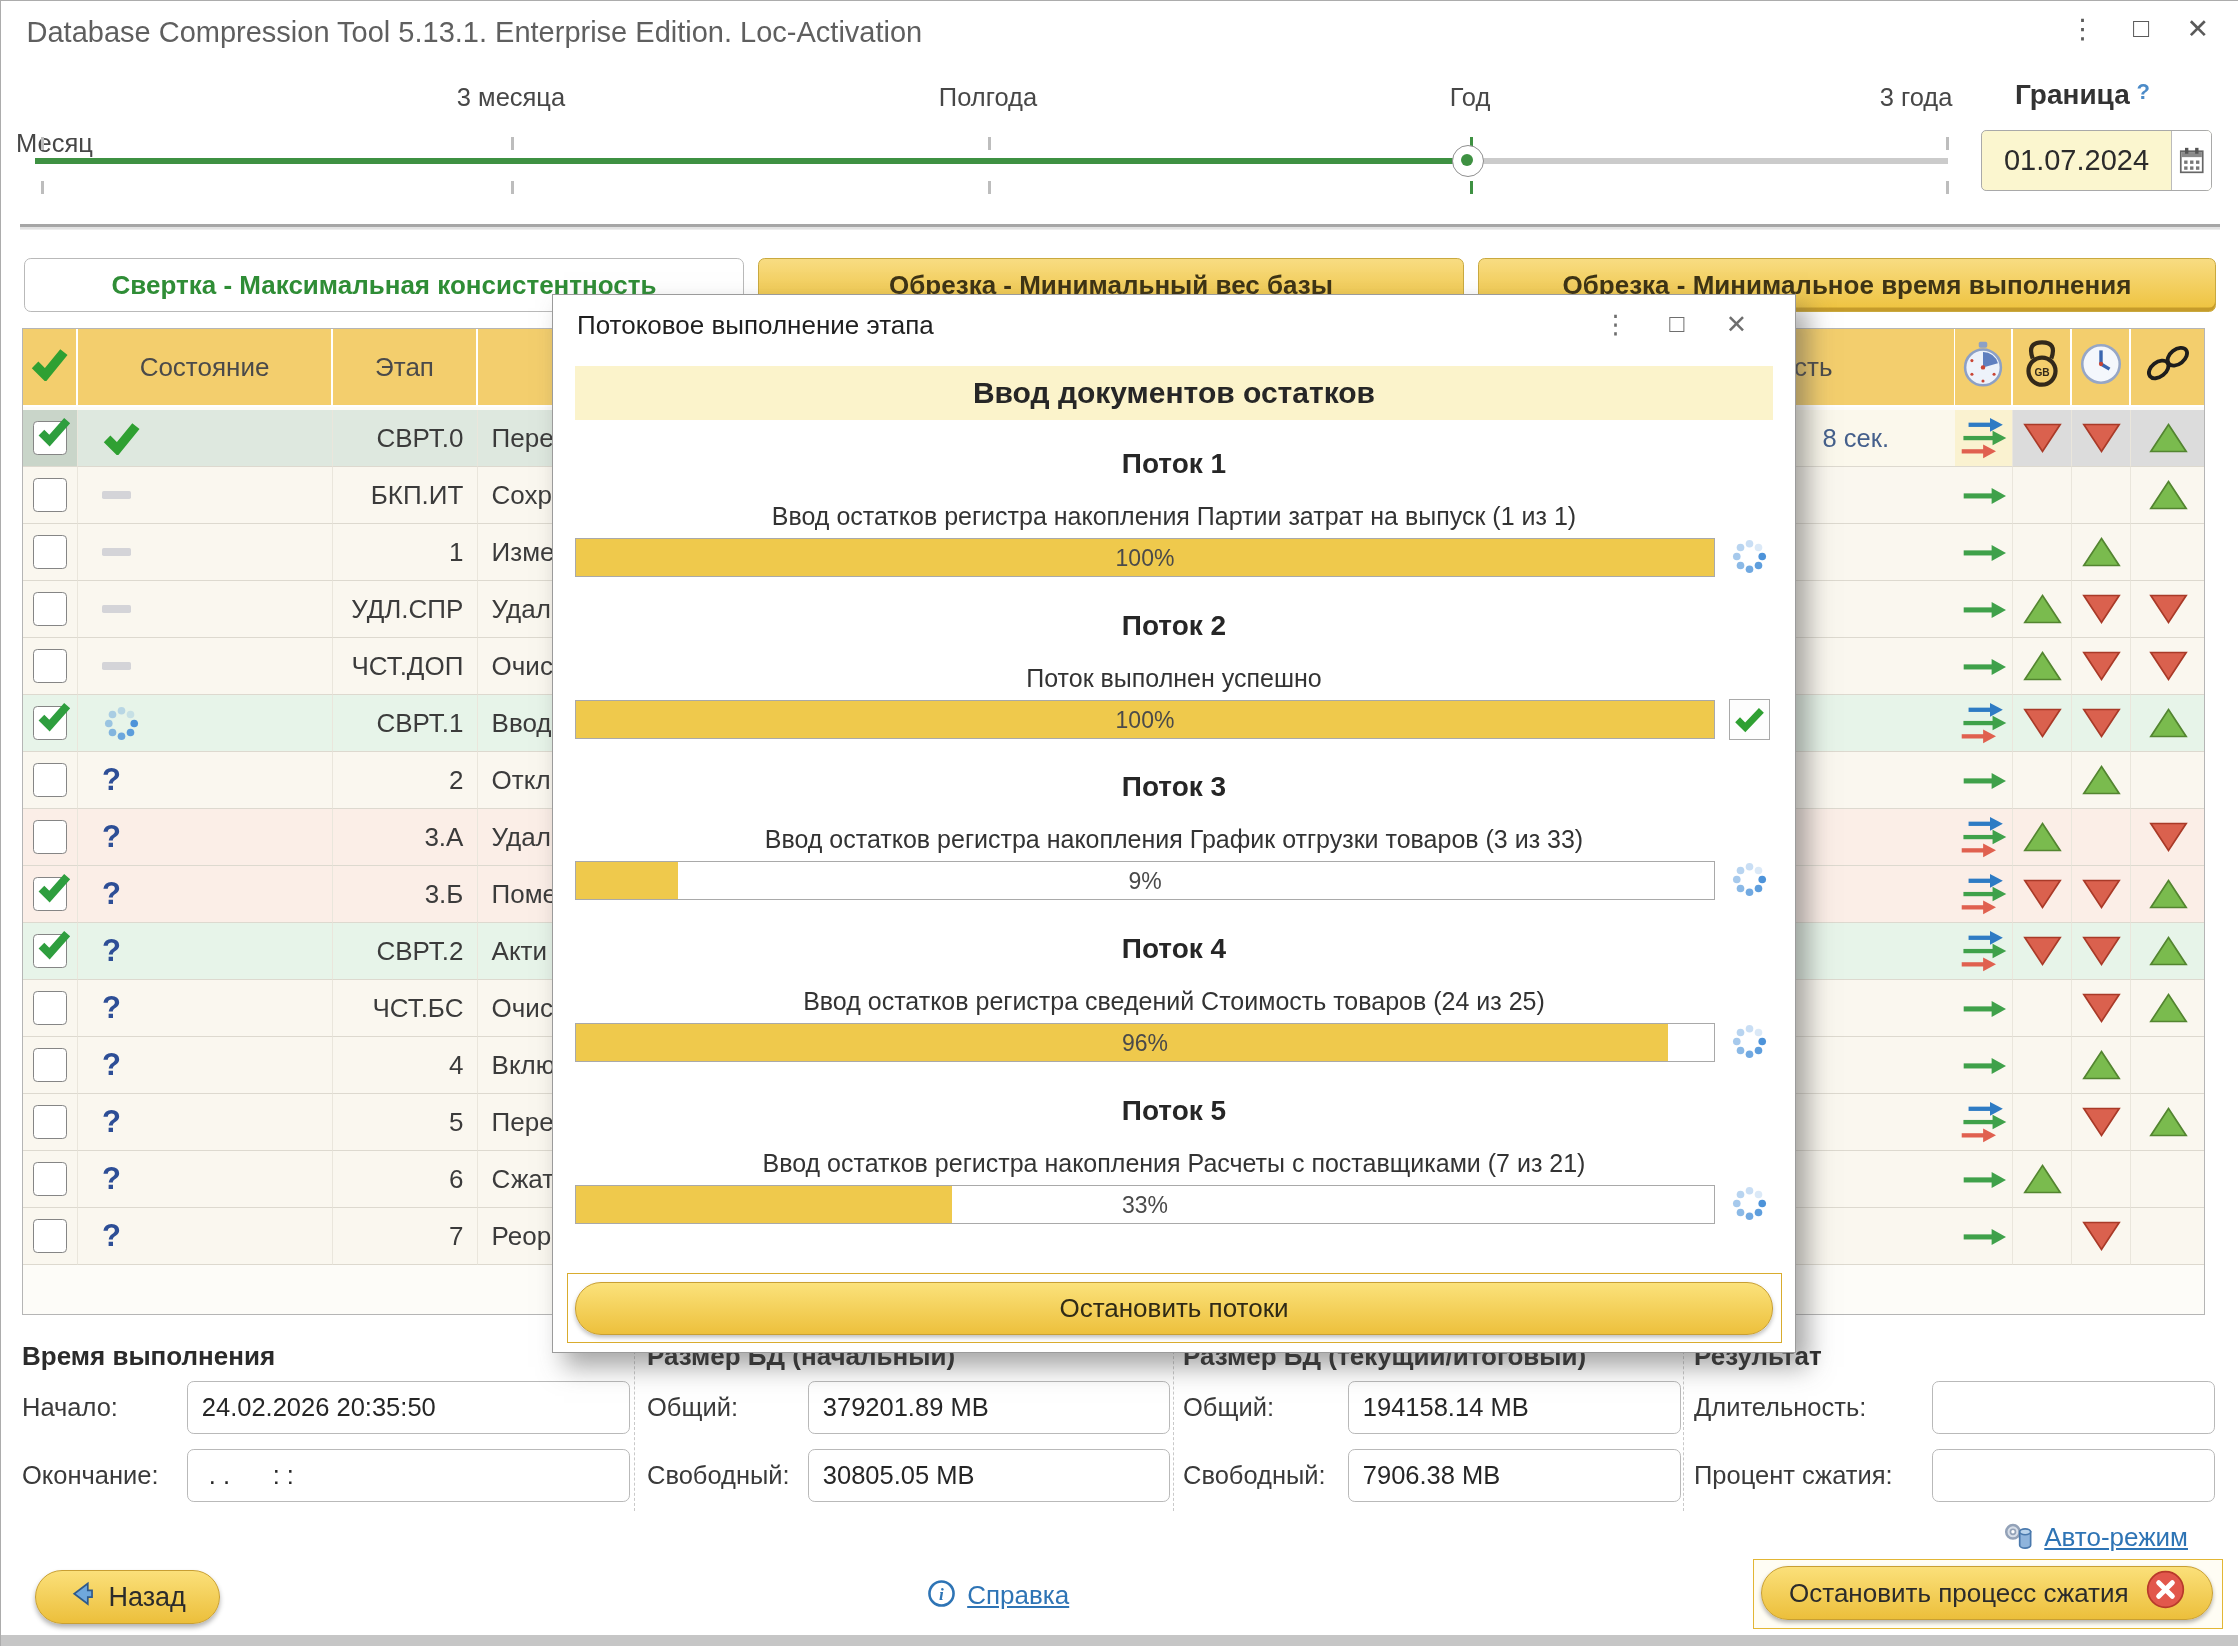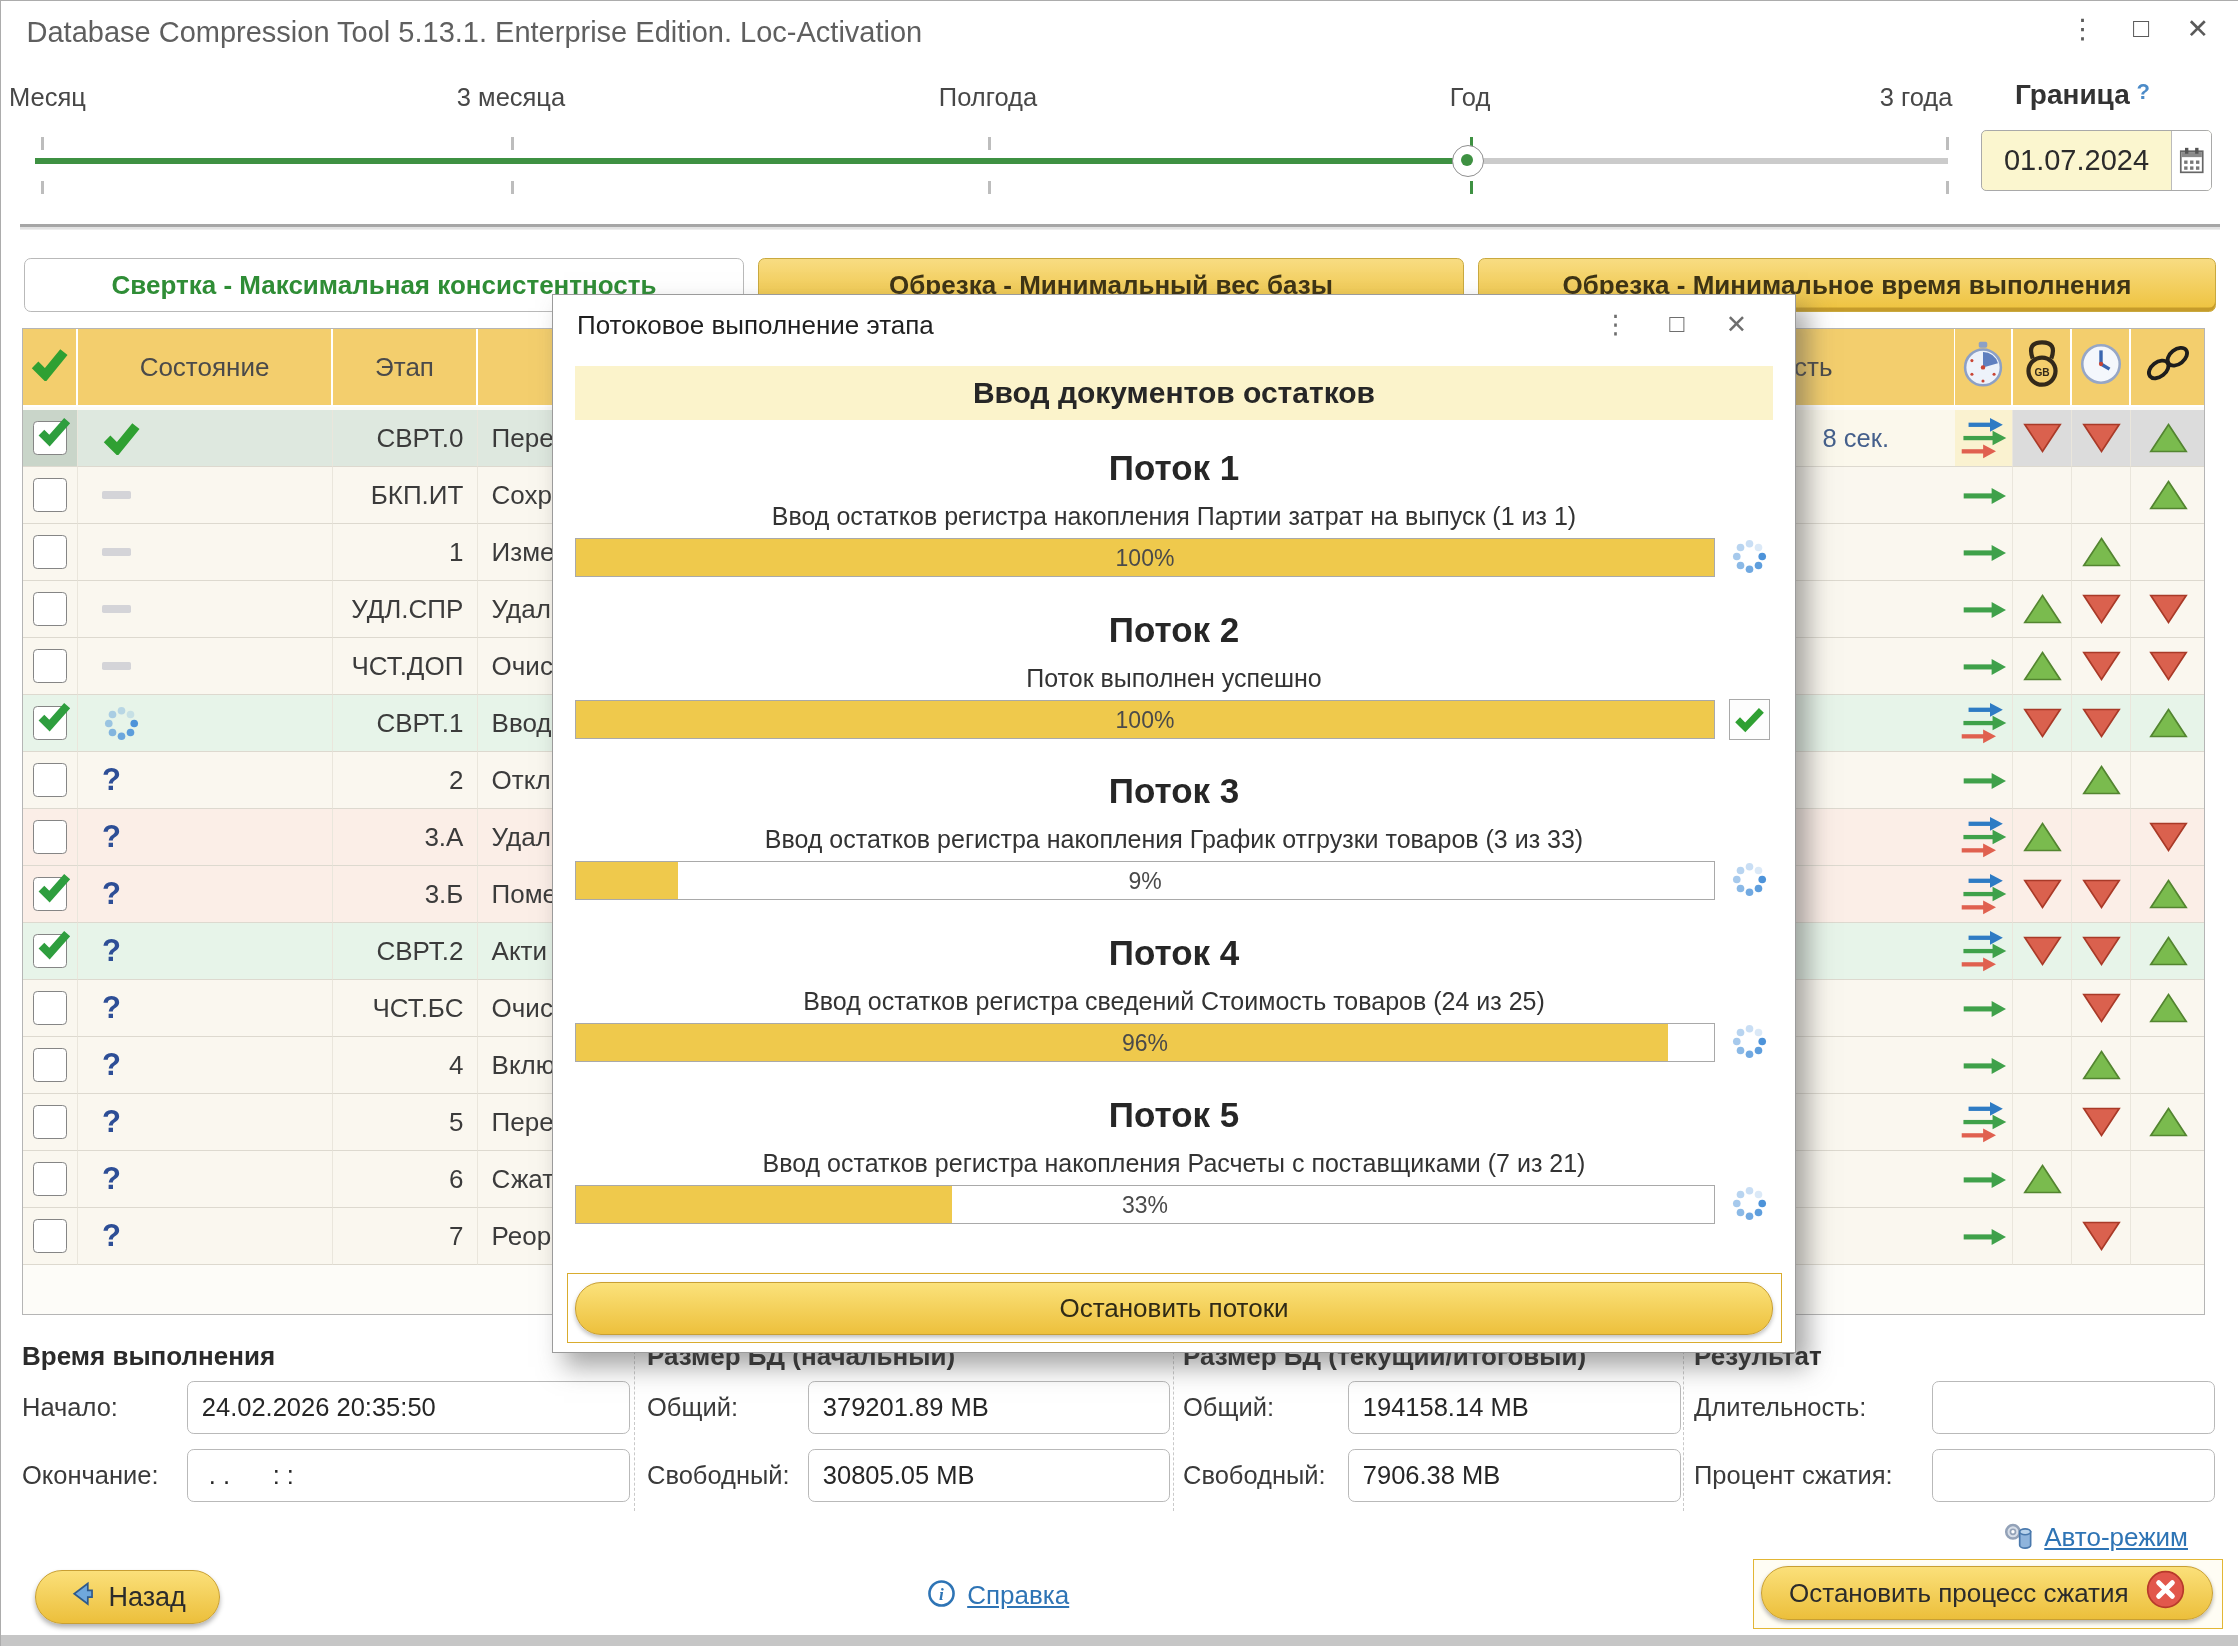--- a/index.html
+++ b/index.html
@@ -69,21 +69,21 @@
   .cb svg{position:absolute;left:0.9px;top:-8.5px;}
   .dash{width:29px;height:7.7px;background:#D4D4D8;border-radius:1.7px;display:inline-block;}
   .qmark{font-size:31px;font-weight:700;color:#2D4E96;}
 
   
   .modal{position:absolute;left:551px;top:293px;width:1244px;height:1059px;background:#FFF;border:0.9px solid #9B9B9B;box-shadow:12px 13.6px 24px rgba(80,80,80,.5);z-index:40;box-sizing:border-box;}
   .modal-title{position:absolute;left:24px;top:15.3px;font-size:26px;color:#1F1F1F;}
   .modal-controls{position:absolute;top:13.6px;right:48px;display:flex;gap:41px;color:#6E6E6E;font-size:25.5px;}
   .banner{position:absolute;left:22px;top:71px;width:1198px;height:54px;background:#FBF3CB;display:flex;align-items:center;justify-content:center;font-size:30px;font-weight:700;color:#262626;}
   .thread{position:absolute;left:22px;width:1198px;height:162px;}
-  .t-name{position:absolute;top:0;width:100%;text-align:center;font-size:35px;font-weight:700;color:#262626;}
+  .t-name{position:absolute;top:0;width:100%;text-align:center;font-size:28px;font-weight:700;color:#262626;}
   .t-desc{position:absolute;top:54px;width:100%;text-align:center;font-size:25px;color:#333;}
   .t-barrow{position:absolute;top:90px;left:0;width:100%;height:43px;}
   .t-bar{position:absolute;left:0;top:0;width:1140px;height:39px;border:1.7px solid #A9A9A9;background:#FFF;box-sizing:border-box;}
   .t-fill{position:absolute;left:0;top:0;bottom:0;background:#EFC94C;}
   .t-pct{position:absolute;width:100%;text-align:center;top:6px;font-size:23px;color:#4A4A4A;}
   .t-side{position:absolute;left:1153px;top:-1.7px;width:43px;height:43px;display:flex;align-items:center;justify-content:center;}
   .done-box{width:41px;height:41px;border:1.7px solid #A9A9A9;background:#FDFDFD;box-sizing:border-box;display:flex;align-items:center;justify-content:center;}
   .stop-ring{position:absolute;left:13.6px;top:978px;width:1215px;height:70px;border:1.7px solid #D9AC2E;box-sizing:border-box;}
   .stop-threads{position:absolute;left:22px;top:987px;width:1198px;height:53px;border-radius:26px;background:linear-gradient(#FBE27B,#EDC03C);border:0.9px solid #C89F33;display:flex;align-items:center;justify-content:center;font-size:26px;color:#2F2A16;box-shadow:0 2.6px 4.3px rgba(0,0,0,.25);box-sizing:border-box;cursor:default;}
 
@@ -109,21 +109,21 @@
 <div class="window">
 
   <div class="app-title">Database Compression Tool 5.13.1. Enterprise Edition. Loc-Activation</div>
   <div class="win-controls">
     <span>⋮</span>
     <span>□</span>
     <span>✕</span>
   </div>
 
   <div id="tl-labels">
-      <span class="tl-label" style="left: 8px;">Месяц</span>
+      <span class="tl-label" style="left: 15px; margin-top: 46px;">Месяц</span>
       <span class="tl-label centered" style="left: 510px;">3 месяца</span>
       <span class="tl-label centered" style="left: 987px;">Полгода</span>
       <span class="tl-label centered" style="left: 1469px;">Год</span>
       <span class="tl-label centered" style="left: 1915px;">3 года</span>
     </div>
   <div class="boundary">
     <span>Граница</span><span class="q">?</span>
   </div>
   <div id="tl-ticks">
       <div class="tick" style="left: 40px; top: 136px;"></div>

